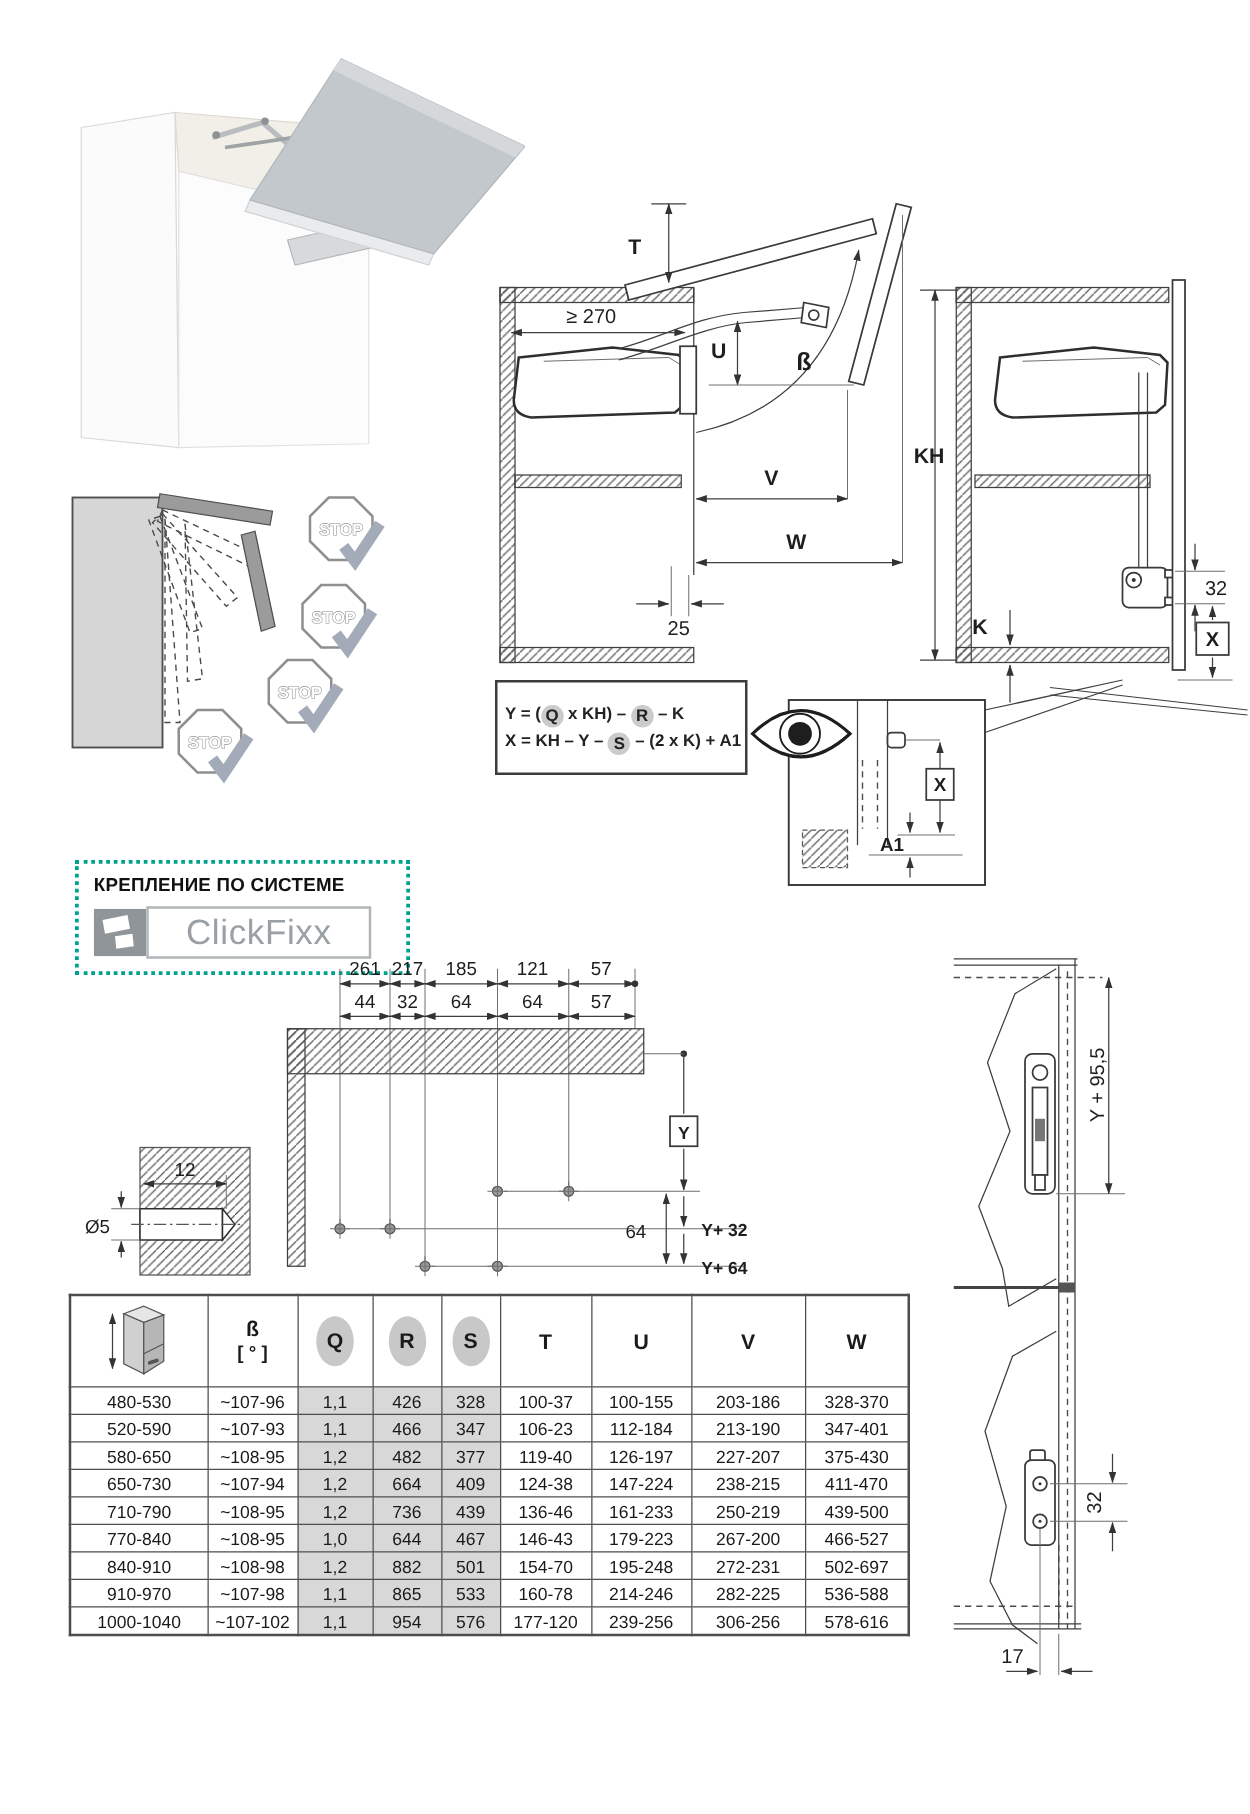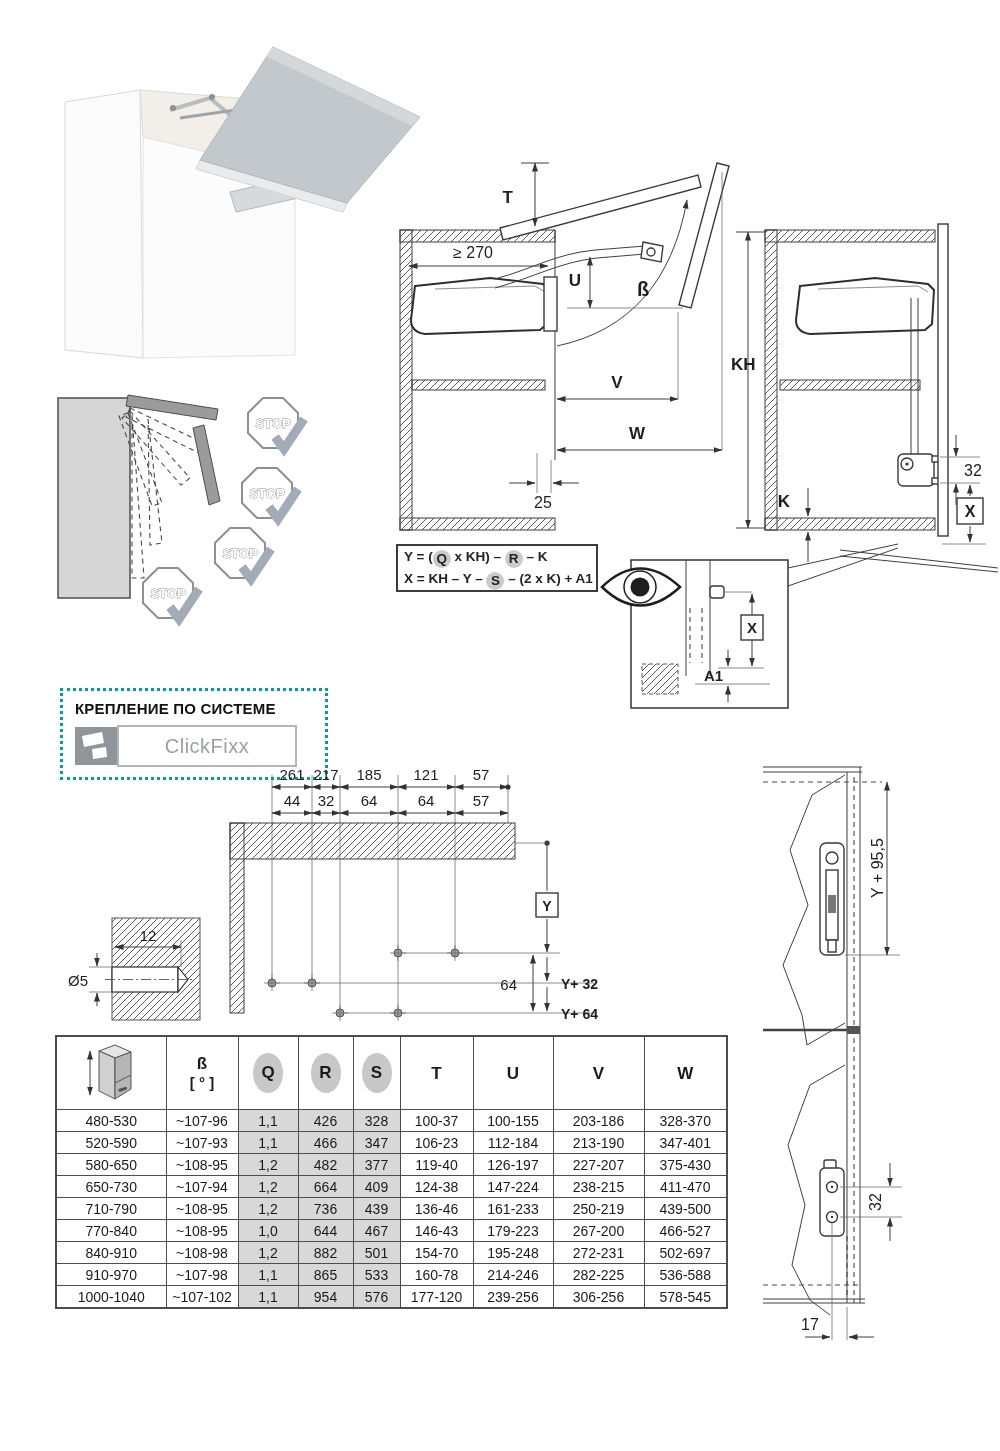--- a/index.html
+++ b/index.html
@@ -8,30 +8,30 @@
   .abs{position:absolute;}
   svg text{font-family:"Liberation Sans",sans-serif;fill:#1e1e1e;}
   .dim{stroke:#3f3f3f;stroke-width:1;fill:none;}
   .thin{stroke:#6e6e6e;stroke-width:.8;fill:none;}
   .dash{stroke:#4a4a4a;stroke-width:1.1;fill:none;stroke-dasharray:5 4;}
   .outl{stroke:#3a3a3a;stroke-width:1.4;fill:#fff;}
   .outl2{stroke:#2e2e2e;stroke-width:2;fill:#fff;}
   .lblB{font-weight:bold;font-size:17px;}
   .lblN{font-size:15px;}
   
-  .formula{left:396px;top:544px;width:186px;padding:0 6px;border:2px solid #3c3c3c;
+  .formula{left:396px;top:544px;width:186px;padding:14px 6px;border:2px solid #3c3c3c;
            font-size:13.5px;font-weight:bold;line-height:21px;white-space:nowrap;}
   .circ{display:inline-block;width:18px;height:18px;border-radius:50%;background:#cbcbcb;
         text-align:center;line-height:18px;vertical-align:-2px;}
   
   .badge{left:60px;top:688px;width:240px;border:3px dotted #00a18e;padding:9px 10px 10px 12px;}
   .badge-title{font-size:15px;font-weight:bold;letter-spacing:.2px;color:#111;}
   .badge-row{display:flex;align-items:center;margin-top:8px;}
   .badge-brandbox{width:176px;height:38px;border:2px solid #b2b6b8;display:flex;align-items:center;
-        justify-content:center;font-size:20px;color:#9aa0a4;letter-spacing:.5px;}
+        justify-content:center;font-size:28px;color:#9aa0a4;letter-spacing:.5px;}
   
   .tblwrap{left:55px;top:1035px;}
   table{border-collapse:collapse;font-size:14px;color:#1a1a1a;}
   table,td,th{border:1px solid #4d4d4d;}
   table{border-width:2px;}
   th{height:72px;font-weight:bold;background:#fff;padding:0 2px;}
   td{height:21px;text-align:center;padding:0 2px;}
   td.sh{background:#d8d8d8;}
   .ell{display:inline-flex;width:30px;height:40px;border-radius:50%;background:#c8c8c8;
        align-items:center;justify-content:center;font-size:17px;font-weight:bold;}
@@ -529,19 +529,19 @@
           </tr>
           <tr>
             <td>1000-1040</td>
             <td>~107-102</td>
             <td class="sh">1,1</td>
             <td class="sh">954</td>
             <td class="sh">576</td>
             <td>177-120</td>
             <td>239-256</td>
             <td>306-256</td>
-            <td>578-545</td>
+            <td>578-616</td>
           </tr>
         </tbody>
     </table>
   </div>
 
 </div>
 
 </body></html>

